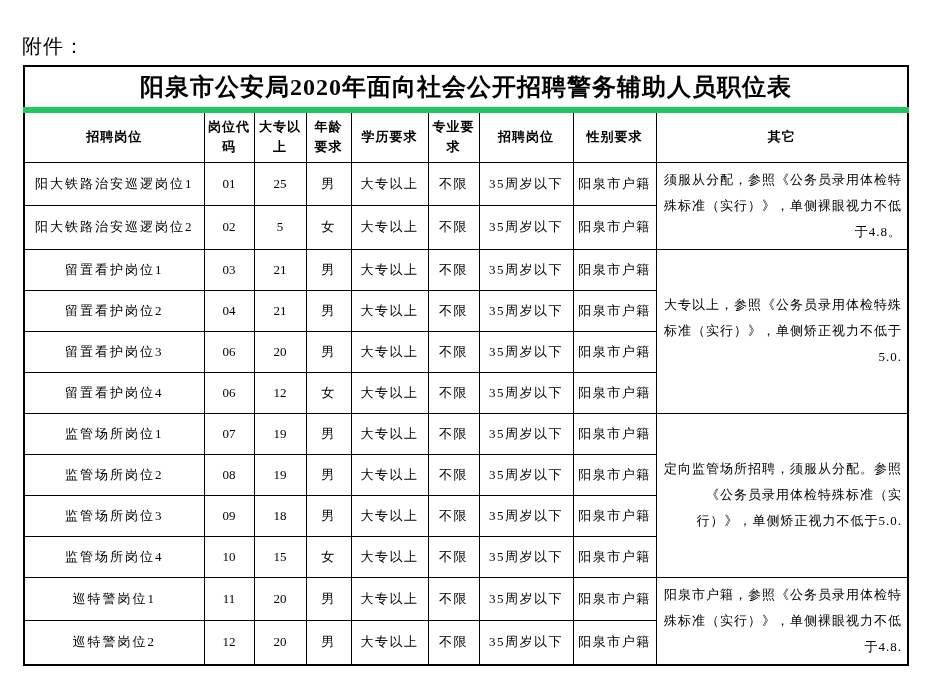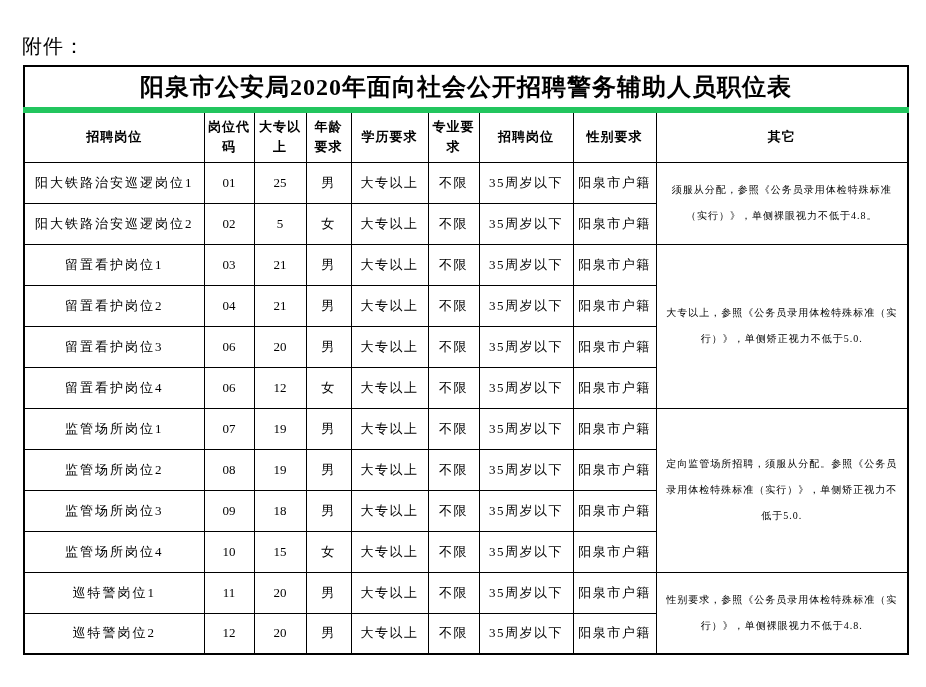--- a/index.html
+++ b/index.html
@@ -50,25 +50,25 @@
     height: 52px;
     font-weight: bold;
     letter-spacing: 1px;
     line-height: 1.55;
   }
   tbody tr.data-row { height: 41px; padding-left: 24px; }
   td.cell-position { letter-spacing: 2px; }
   td.cell-gender, td.cell-education, td.cell-major,
   td.cell-age, td.cell-residency { letter-spacing: 1.5px; }
   td.cell-remark {
-    text-align: center;
+    text-align: right;
     padding: 4px 5px 4px 5px;
     letter-spacing: 1px;
     line-height: 26px;
-    font-size: 10px;
+    font-size: 13px;
   }
 </style>
 </head>
 <body>
 
 <div class="page">
   <div class="attachment">附件：</div>
 
   <table class="job-table">
     <colgroup>
@@ -204,21 +204,21 @@
         </tr>
         <tr class="data-row">
           <td class="cell-position">巡特警岗位1</td>
           <td class="cell-code">11</td>
           <td class="cell-count">20</td>
           <td class="cell-gender">男</td>
           <td class="cell-education">大专以上</td>
           <td class="cell-major">不限</td>
           <td class="cell-age">35周岁以下</td>
           <td class="cell-residency">阳泉市户籍</td>
-          <td class="cell-remark" rowspan="2">性别要求，参照《公务员录用体检特殊标准（实行）》，单侧裸眼视力不低于4.8.</td>
+          <td class="cell-remark" rowspan="2">阳泉市户籍，参照《公务员录用体检特殊标准（实行）》，单侧裸眼视力不低于4.8.</td>
         </tr>
         <tr class="data-row">
           <td class="cell-position">巡特警岗位2</td>
           <td class="cell-code">12</td>
           <td class="cell-count">20</td>
           <td class="cell-gender">男</td>
           <td class="cell-education">大专以上</td>
           <td class="cell-major">不限</td>
           <td class="cell-age">35周岁以下</td>
           <td class="cell-residency">阳泉市户籍</td>

